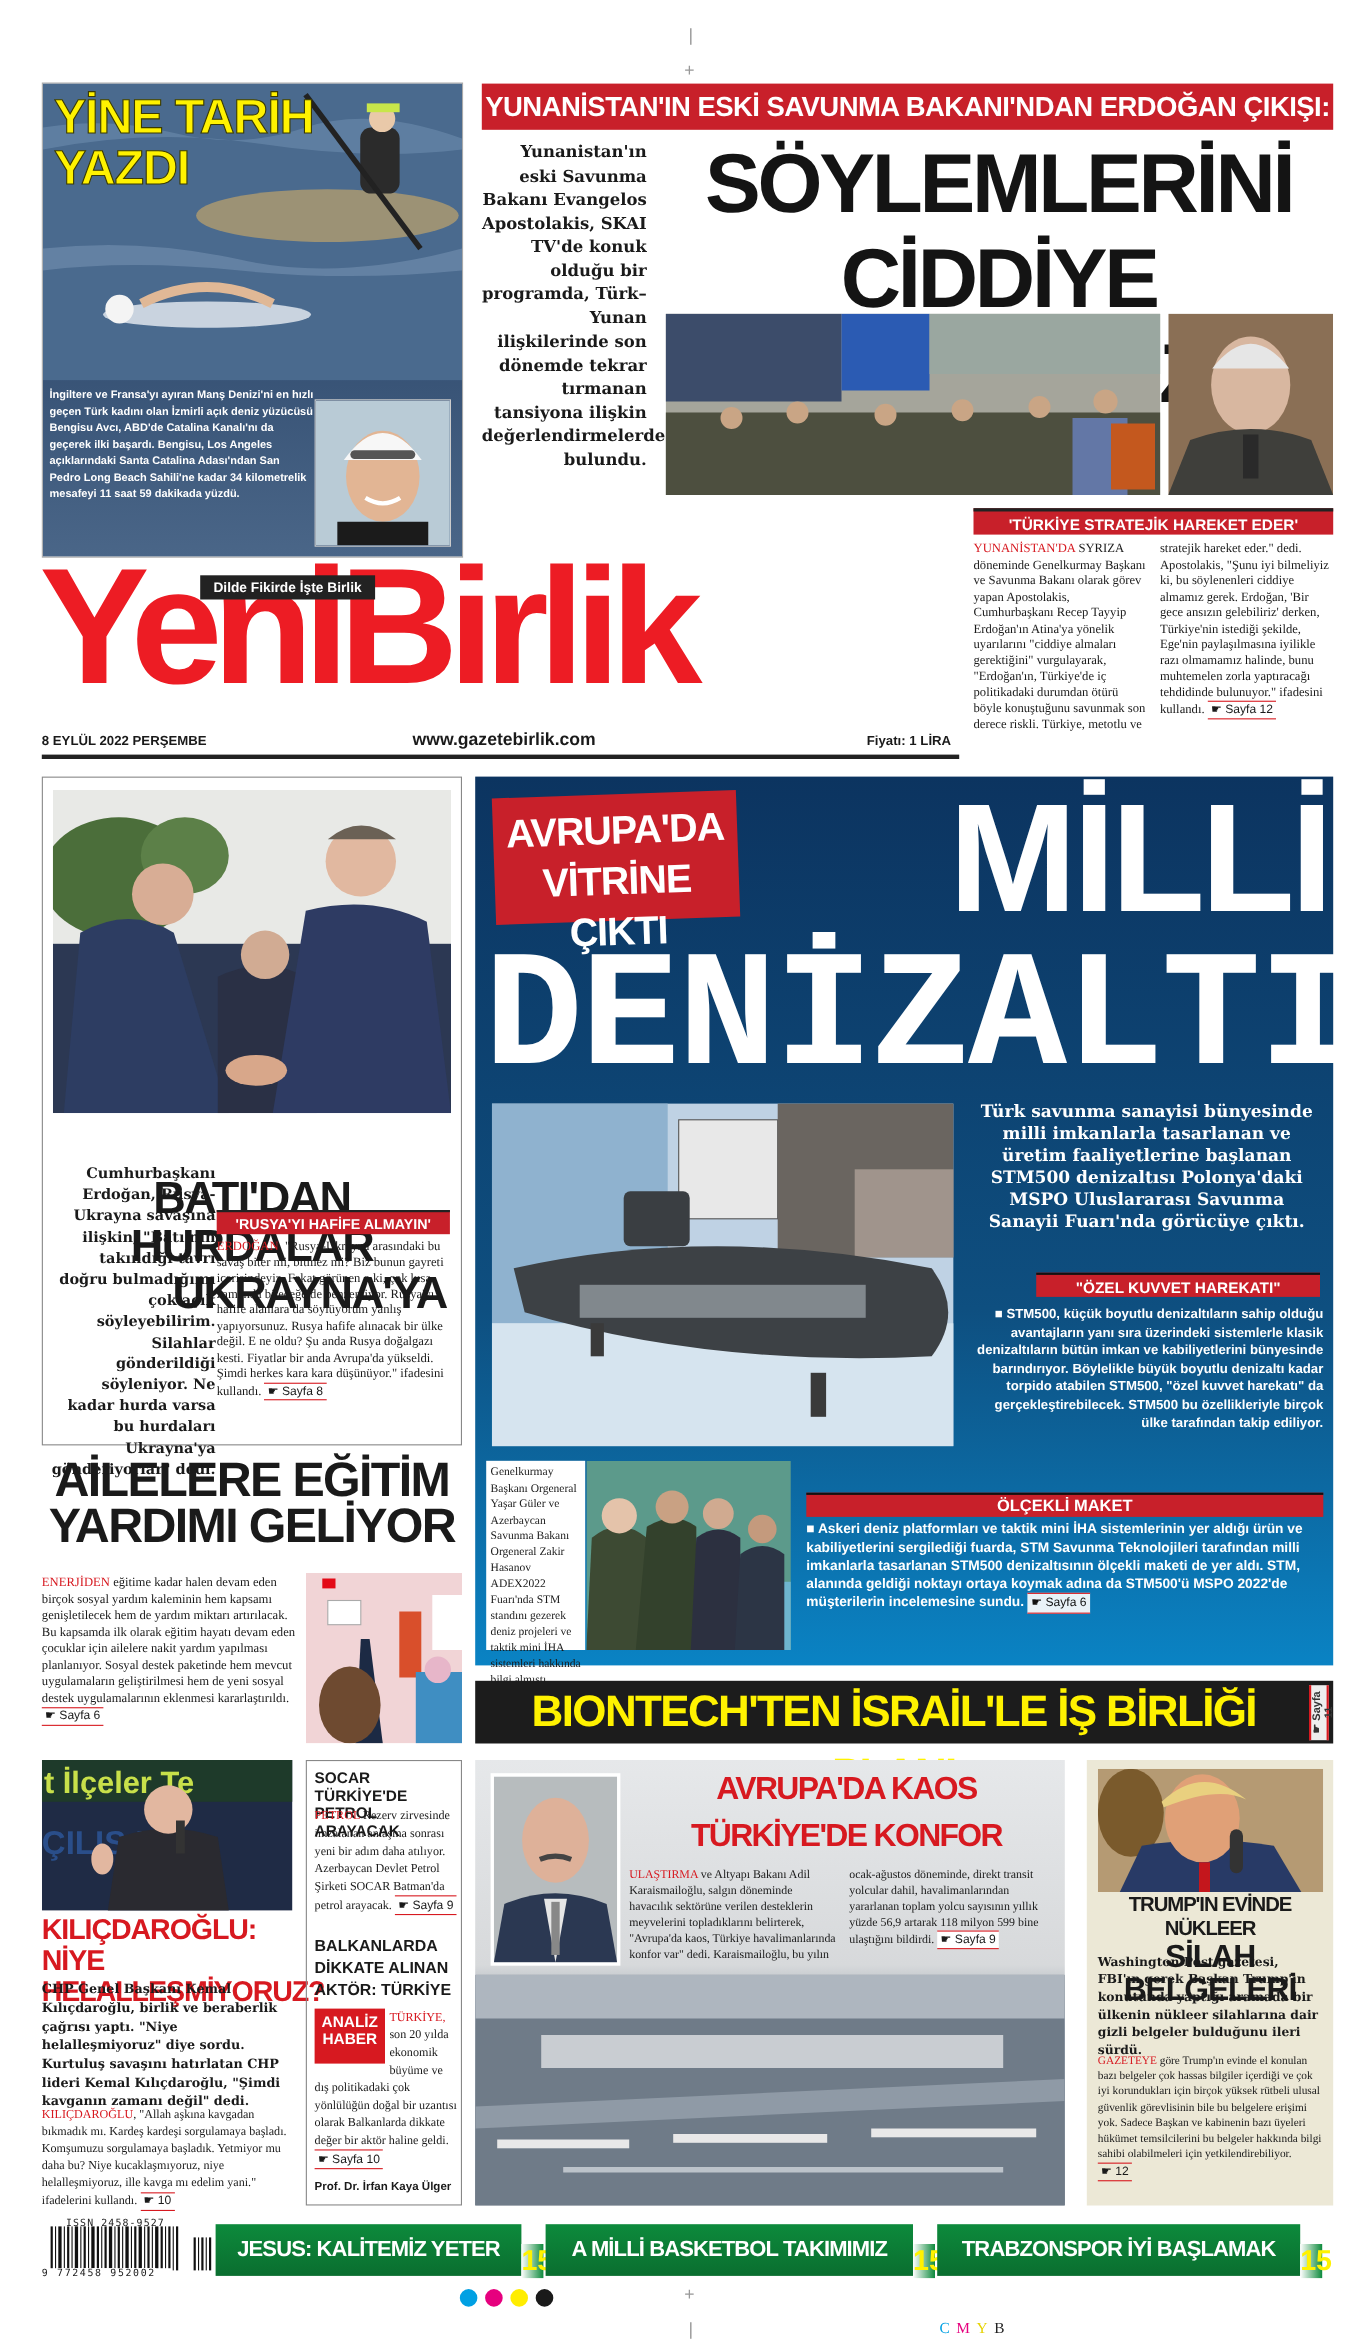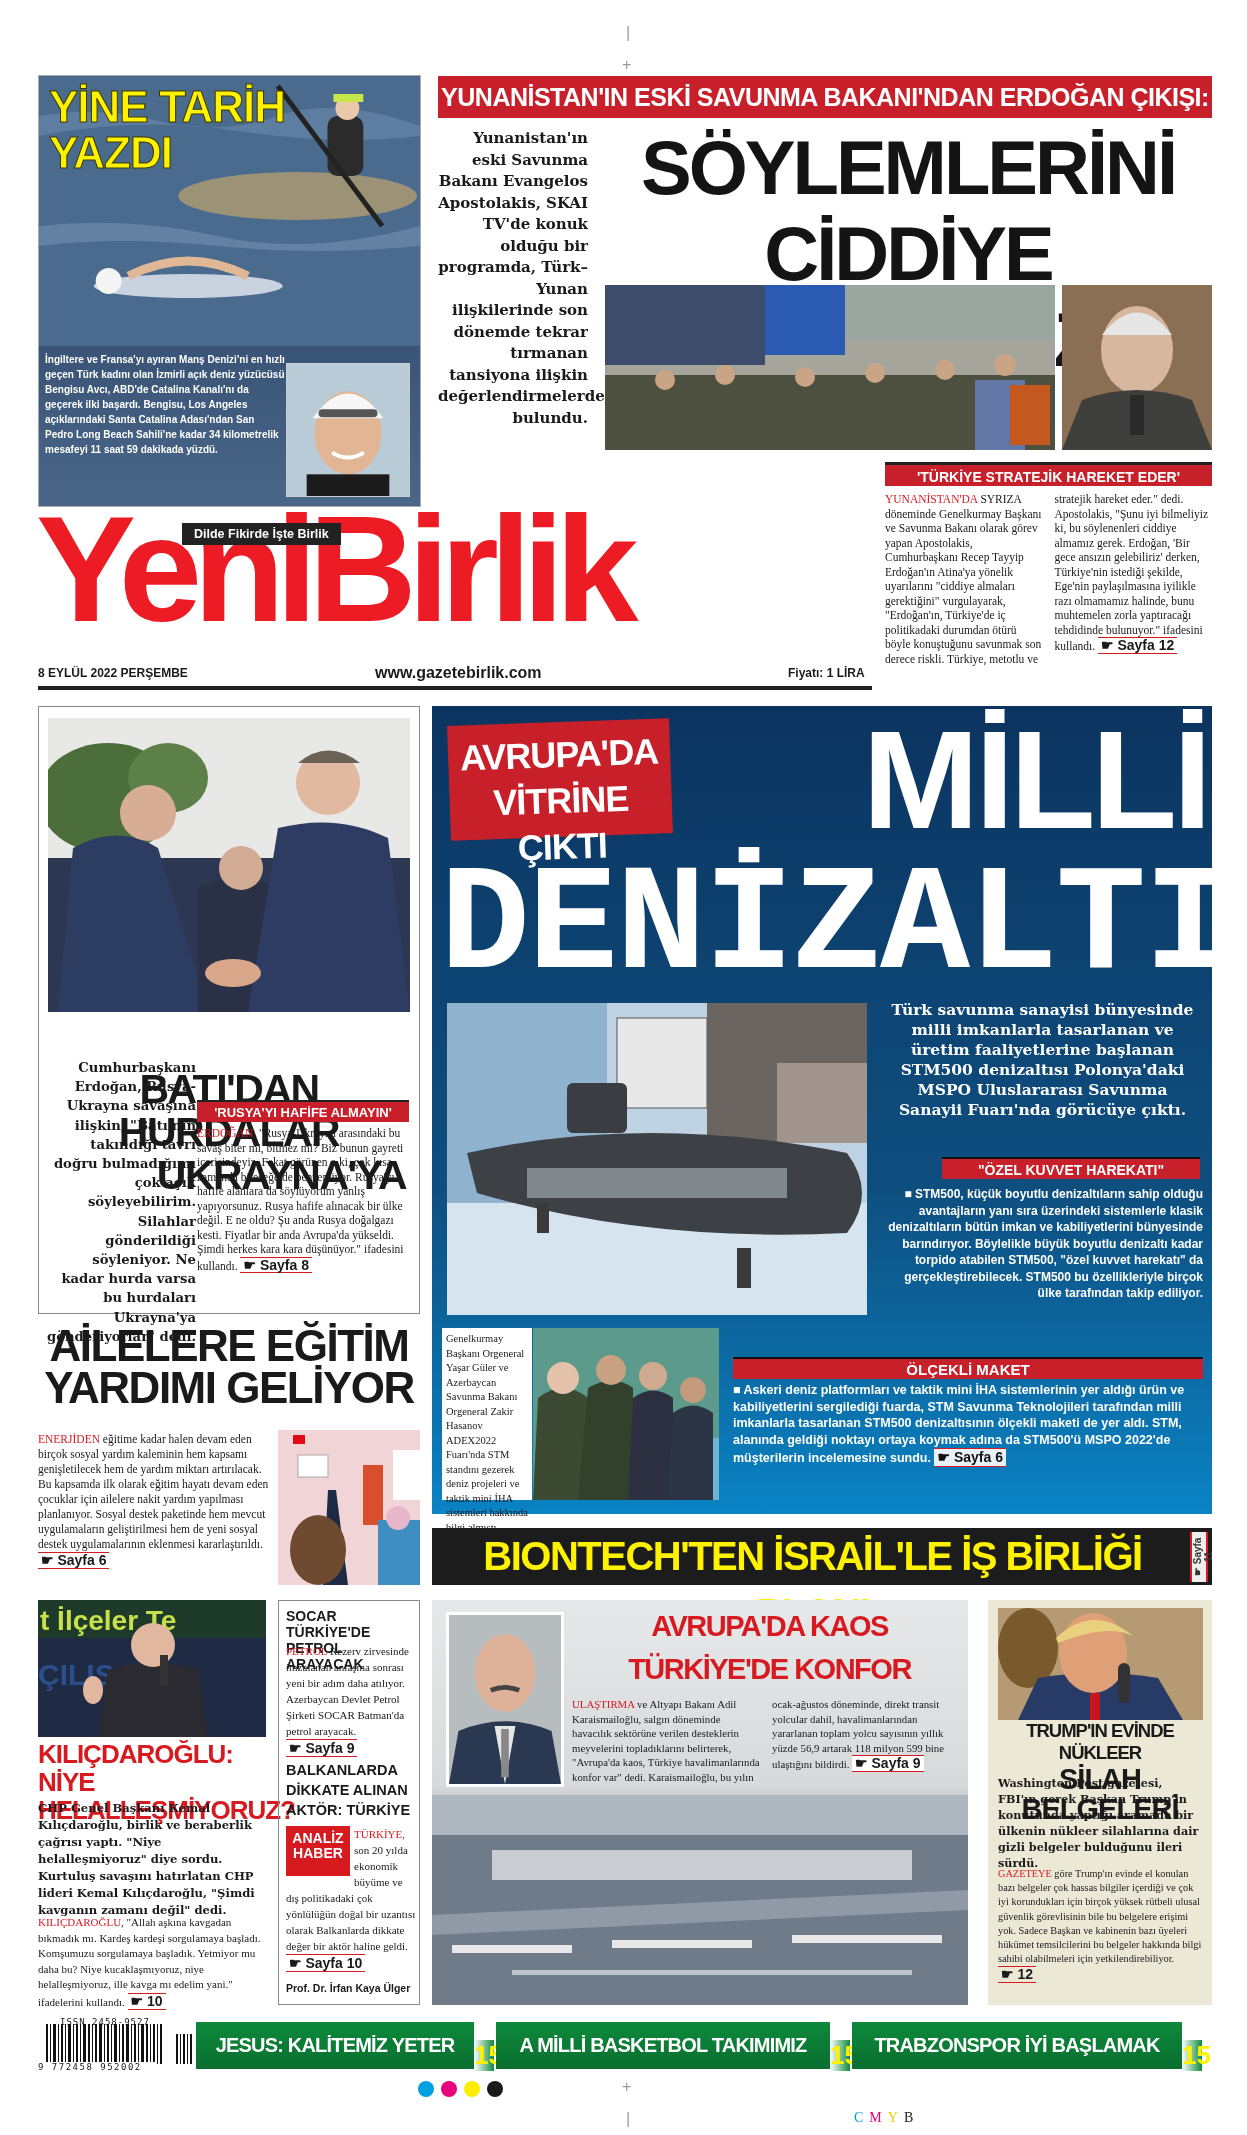--- a/index.html
+++ b/index.html
@@ -1,20 +1,20 @@
 <!DOCTYPE html>
 <html><head>
 <meta charset="utf-8">
 <style>
   * { box-sizing: border-box; margin: 0; padding: 0; }
   html, body { width: 1247px; height: 2135px; background: #ffffff; overflow: hidden; }
   body { position: relative; font-family: "Liberation Serif", serif; color: #1a1a1a; }
   .abs { position: absolute; }
   .lead { color: #d71920; }
-  .sayfa { display: inline-block; font-family: "Liberation Sans", sans-serif; font-weight: bold; font-size: 14px; border-top: 1.5px solid #d71920; border-bottom: 1.5px solid #d71920; padding: 0 3px; white-space: nowrap; text-align: center; }
+  .sayfa { display: inline-block; font-family: "Liberation Sans", sans-serif; font-weight: normal; font-size: 11px; border-top: 1.5px solid #d71920; border-bottom: 1.5px solid #d71920; padding: 0 3px; white-space: nowrap; text-align: center; }
   .photo { position: absolute; overflow: hidden; }
   .photo svg { width: 100%; height: 100%; display: block; }
   .banner-red { background: #c8202a; color: #fff; text-align: center; }
   .reg-mark { position: absolute; color: #999; font-family: "Liberation Sans", sans-serif; font-size: 16px; }
 
   
   #swim { left: 38px; top: 75px; width: 383px; height: 432px; background: linear-gradient(#3f5f86 0%, #355073 55%, #4a6688 100%); border: 1px solid #aaa; }
   #swim .hl { position: absolute; left: 10px; top: 8px; color: #fff200; font-family: "Liberation Sans", sans-serif; font-weight: bold; font-size: 44px; line-height: 46px; letter-spacing: -1px; -webkit-text-stroke: 1px #3a3a00; }
   #swim .txt { position: absolute; left: 6px; top: 276px; width: 240px; color: #fff; font-family: "Liberation Sans", sans-serif; font-weight: bold; font-size: 10px; line-height: 15px; }
   #swim .portrait { left: 247px; top: 287px; width: 124px; height: 134px; border: 1px solid #ccc; }

